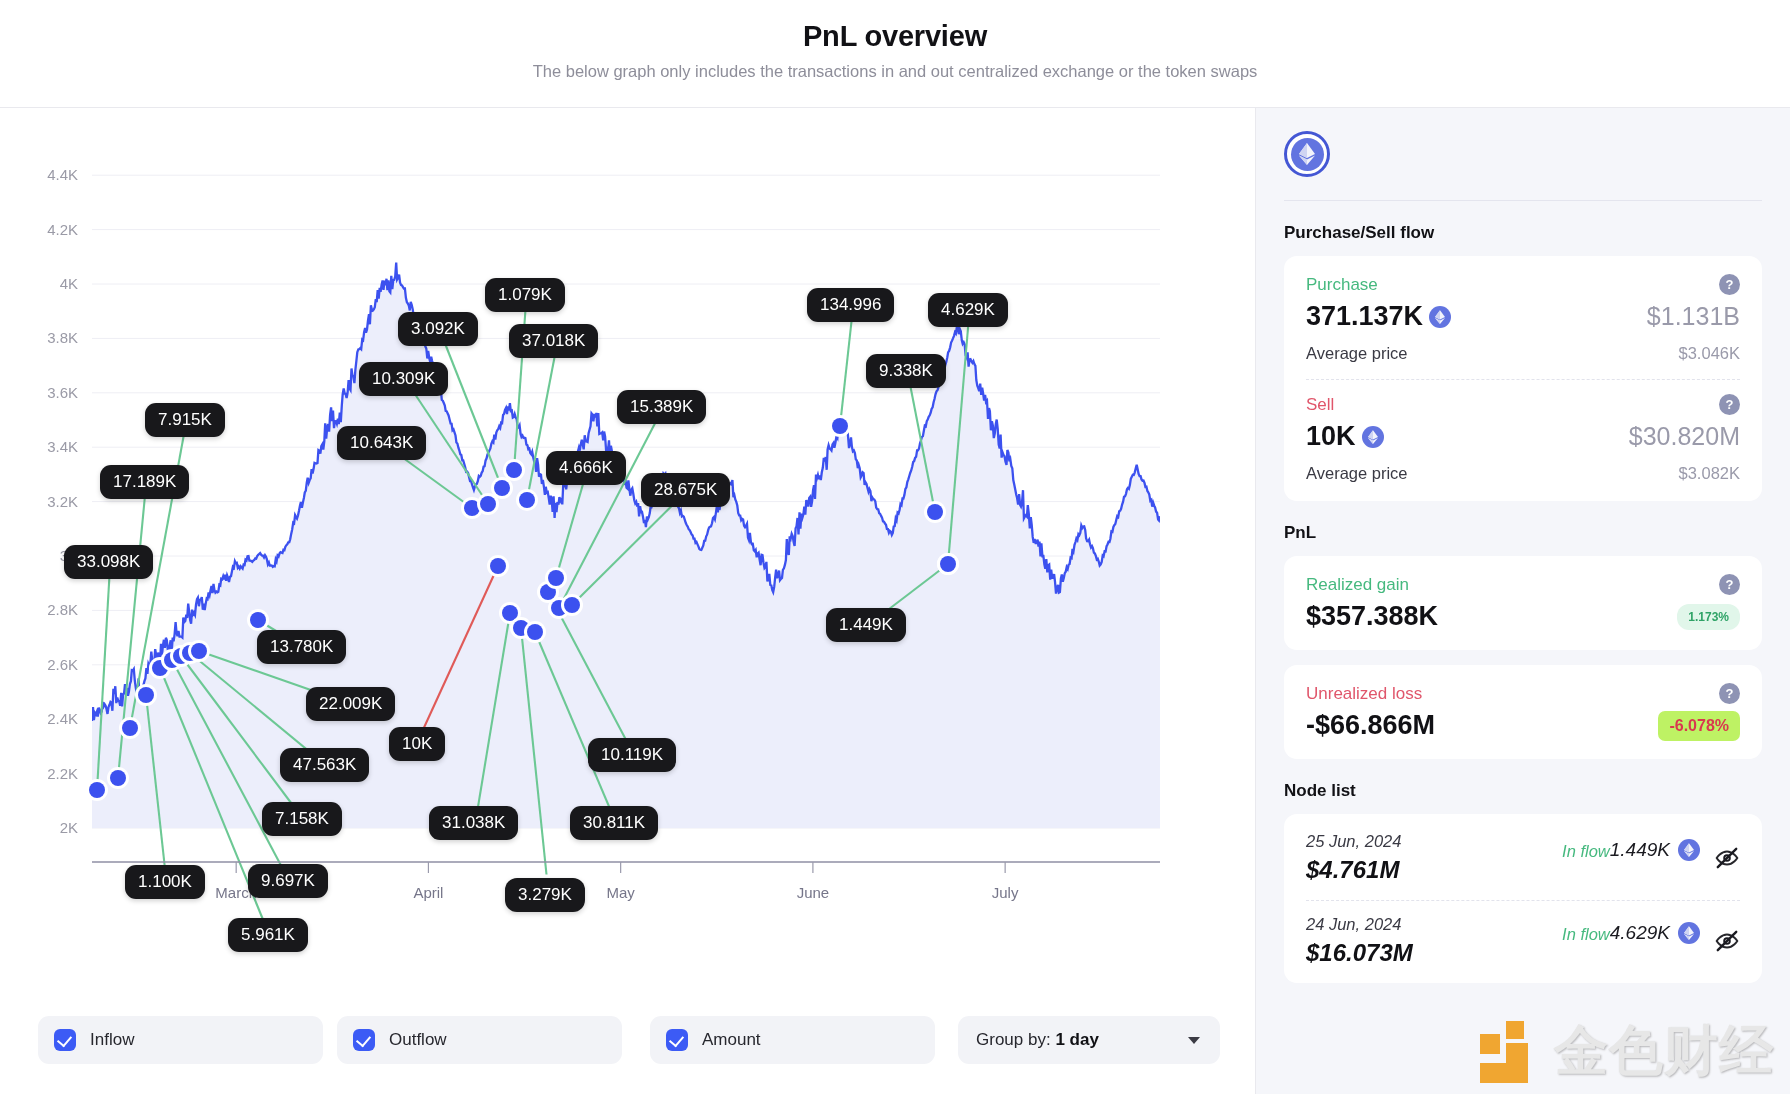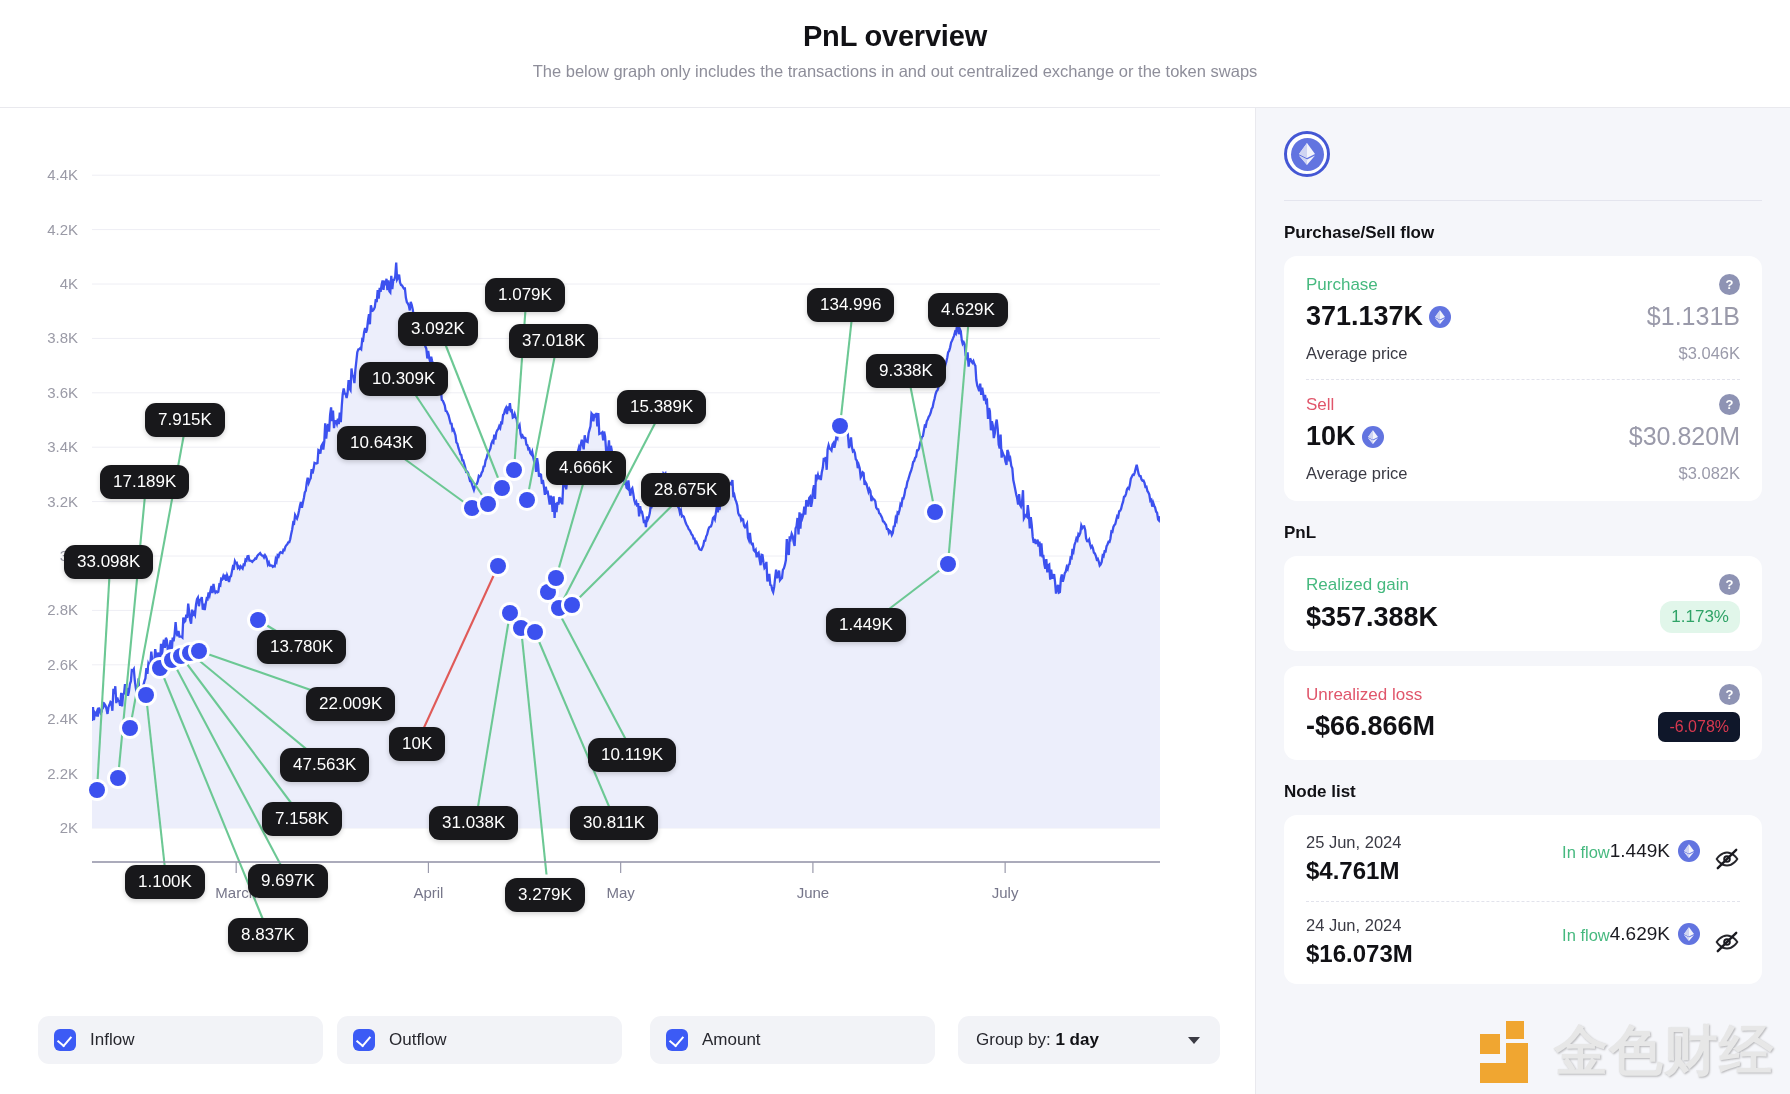--- a/index.html
+++ b/index.html
@@ -118,21 +118,21 @@
 
   .sec-title {
     font-size: 17px; font-weight: bold; color: #111115;
     margin: 22px 0 13px 0;
   }
   .card {
     background: #ffffff; border-radius: 13px;
     padding: 18px 22px 18px 22px;
     margin-bottom: 15px;
   }
-  .card.nopad-b { padding-bottom: 16px; }
+  .card.nopad-b { padding-bottom: 16px; font-style: italic; }
   .row-top { display: flex; align-items: center; justify-content: space-between; }
   .lbl-green { font-size: 17px; color: #46b97f; }
   .lbl-red   { font-size: 17px; color: #e0566b; }
   .qmark {
     width: 21px; height: 21px; border-radius: 50%;
     background: #8e93b4; color: #fff;
     font-size: 13px; font-weight: bold;
     display: flex; align-items: center; justify-content: center;
     flex: 0 0 auto;
   }
@@ -153,26 +153,26 @@
   .row-sub {
     display: flex; align-items: center; justify-content: space-between;
     margin-top: 12px;
   }
   .sub-l { font-size: 16.5px; color: #3a3a44; }
   .sub-r { font-size: 16.5px; color: #9a9aaa; }
   .dash-div { border-top: 1px dashed #e2e3ec; margin: 16px 0 14px 0; }
 
   .badge-green {
     background: #e1f6ea; color: #2fa367;
-    font-size: 17px; font-weight: normal;
+    font-size: 12px; font-weight: bold;
     border-radius: 12px; padding: 6px 11px;
   }
   .badge-red {
-    background: #0f172a; color: #d9384f;
-    font-size: 16px; font-weight: normal;
+    background: #bef264; color: #d9384f;
+    font-size: 16px; font-weight: bold;
     border-radius: 7px; padding: 6px 11px;
   }
 
   
   .node-row { display: flex; align-items: flex-start; justify-content: space-between; }
   .node-date { font-size: 16.5px; color: #3a3a44; }
   .node-amt { font-size: 24px; font-weight: bold; color: #111115; margin-top: 5px; }
   .node-right { text-align: right; display: flex; flex-direction: row; align-items: flex-end; }
   .flow-green { font-size: 16.5px; color: #46b97f; }
   .node-tok { display: flex; align-items: center; gap: 8px; margin-top: 7px; font-size: 19px; color: #1a1a20; }
@@ -364,21 +364,21 @@
             <text class="xtick" x="1005.14" y="790">July</text>
           </g>
       </svg>
     </div>
 
     <div id="bubbles">
         <div class="bubble" style="left: 64px; top: 437px;">33.098K</div>
         <div class="bubble" style="left: 100px; top: 357px;">17.189K</div>
         <div class="bubble" style="left: 145px; top: 295px;">7.915K</div>
         <div class="bubble" style="left: 125px; top: 757px;">1.100K</div>
-        <div class="bubble" style="left: 228px; top: 810px;">8.837K</div>
+        <div class="bubble" style="left: 228px; top: 810px;">5.961K</div>
         <div class="bubble" style="left: 248px; top: 756px;">9.697K</div>
         <div class="bubble" style="left: 262px; top: 694px;">7.158K</div>
         <div class="bubble" style="left: 280px; top: 640px;">47.563K</div>
         <div class="bubble" style="left: 306px; top: 579px;">22.009K</div>
         <div class="bubble" style="left: 257px; top: 522px;">13.780K</div>
         <div class="bubble" style="left: 337px; top: 318px;">10.643K</div>
         <div class="bubble" style="left: 359px; top: 254px;">10.309K</div>
         <div class="bubble" style="left: 398px; top: 204px;">3.092K</div>
         <div class="bubble" style="left: 485px; top: 170px;">1.079K</div>
         <div class="bubble" style="left: 509px; top: 216px;">37.018K</div>

